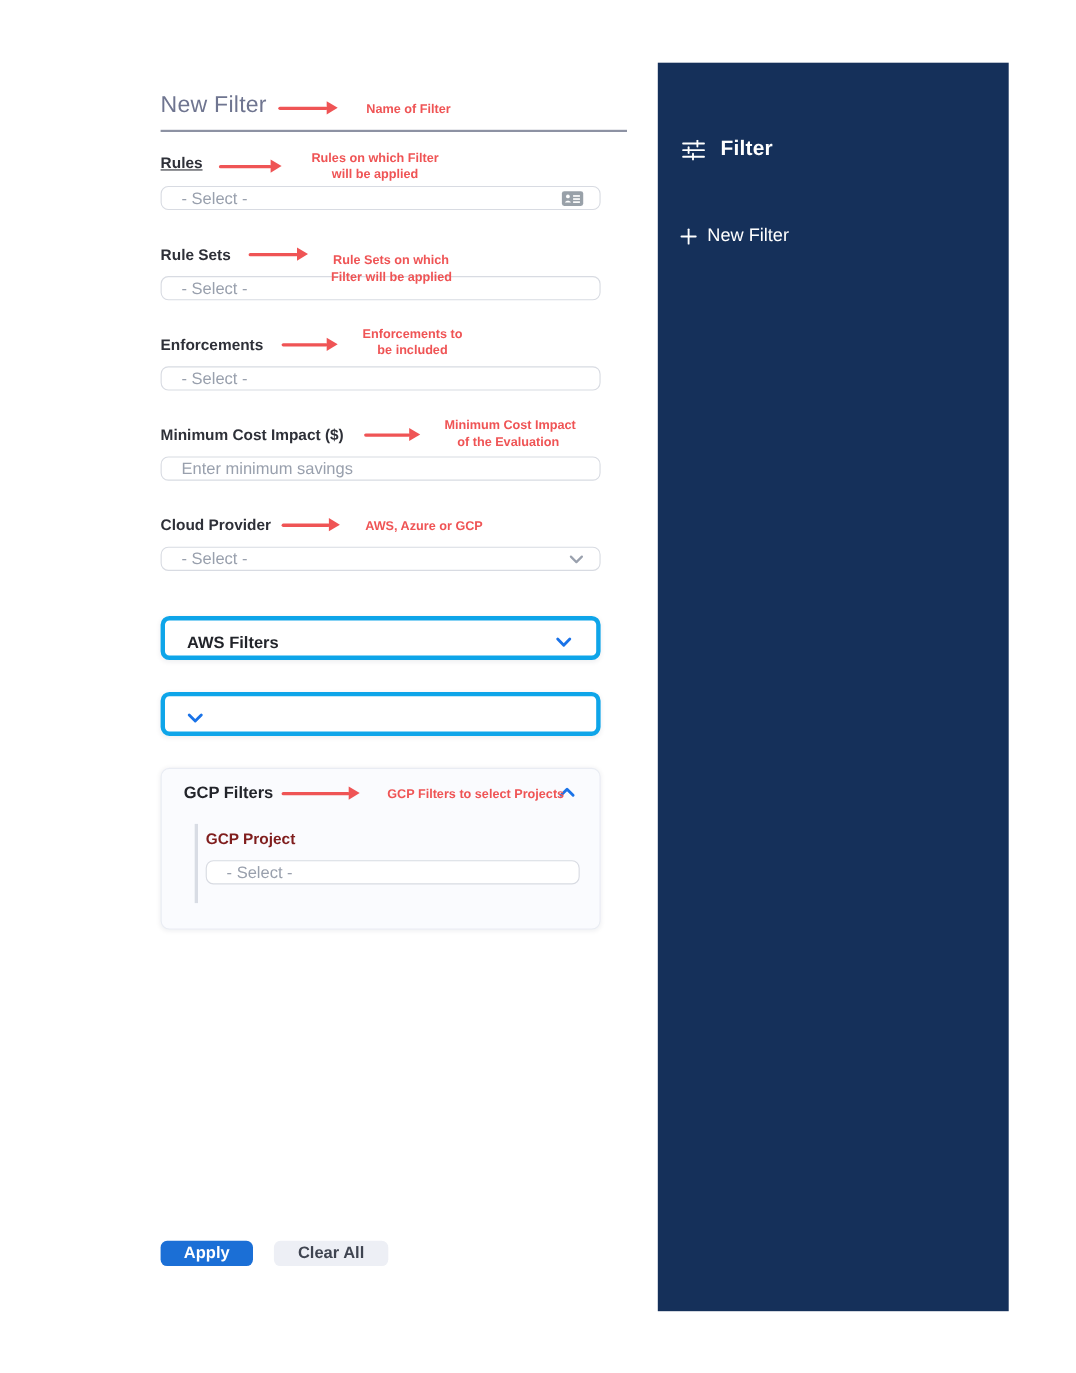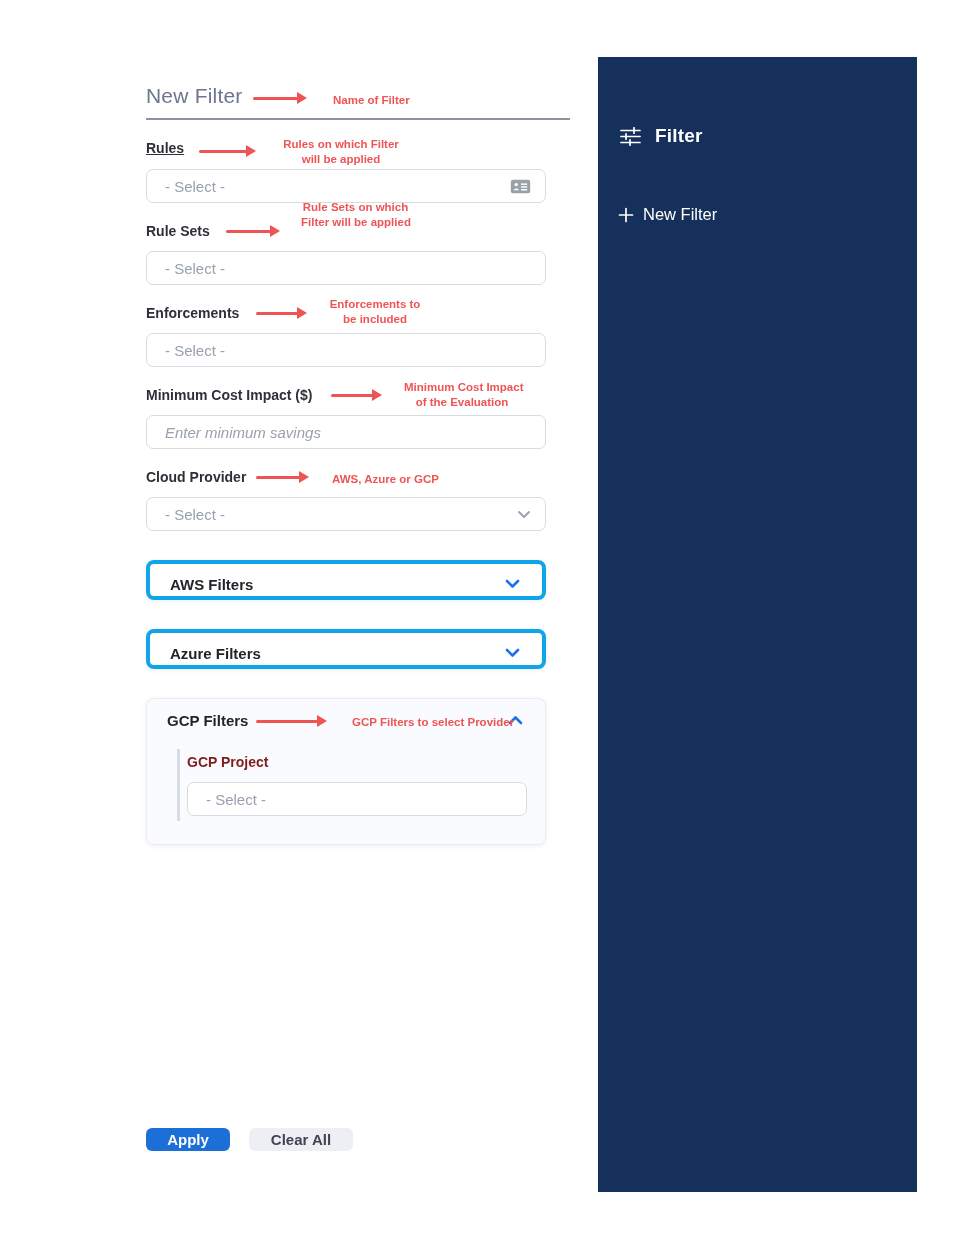--- a/index.html
+++ b/index.html
@@ -14,27 +14,27 @@
   }
   .title-rule {
     position:absolute; left:146px; top:118px; width:424px; height:2px;
     background:#8d92a3;
   }
   .field-label {
     position:absolute; left:146px;
     font-size:14px; font-weight:700; color:#2e3038;
   }
   .select-box, .text-input {
-    position:absolute; left:146px; width:400px; height:34px;
+    position:absolute; left:146px; width:400px; height:22px;
     border:1px solid #d8dbe2; border-radius:7px; background:#ffffff;
     display:flex; align-items:center; padding:0 14px 0 18px;
     font-size:15px; color:#99a0ad;
   }
   .select-box .ph { flex:1 1 auto; color:#99a0ad; }
-  .text-input { color:#a21caf;font-style:italic; }
+  .text-input { color:#a21caf; }
   .text-input::placeholder { color:#99a0ad; opacity:1; }
   input.text-input { outline:none; font-family:"Liberation Sans", sans-serif; }
 
   
   .card {
     position:absolute; left:146px; width:400px; background:#ffffff;
     border:4px solid #0ea5e9; border-radius:8px;
     box-shadow:0 1px 5px rgba(20,30,60,0.07);
   }
   .card-header {
@@ -127,21 +127,20 @@
       <span class="icon">
         <svg width="15" height="10" viewBox="0 0 15 10">
             <path d="M2 2l5.5 5.5L13 2" fill="none" stroke="#1a73e8" stroke-width="2.6" stroke-linecap="round" stroke-linejoin="round"></path>
           </svg>
       </span>
     </div>
   </div>
 
   <div class="card" style="top:629px; height:40px;">
     <div class="card-header">
-      <span class="hdr-label">Azure Filters</span>
       <span class="icon">
         <svg width="15" height="10" viewBox="0 0 15 10">
             <path d="M2 2l5.5 5.5L13 2" fill="none" stroke="#1a73e8" stroke-width="2.6" stroke-linecap="round" stroke-linejoin="round"></path>
           </svg>
       </span>
     </div>
   </div>
 
   <div class="card gcp-card" style="top:698px; height:147px;">
     <div class="card-header" style="height:42px;">
@@ -165,42 +164,42 @@
   <div class="arrow" style="left:253px; top:97px; width:45px;"></div>
   <div class="ann" style="left:317px; top:93px;">Name of Filter</div>
 
   <div class="arrow" style="left:199px; top:150px; width:48px;"></div>
   <div class="ann" style="left:267px; top:137px; width:132px;">
     <div>Rules on which Filter</div>
     <div>will be applied</div>
   </div>
 
   <div class="arrow" style="left:226px; top:230px; width:45px;"></div>
-  <div class="ann" style="left:285px; top:200px; width:125px;">
+  <div class="ann" style="left:285px; top:230px; width:125px;">
     <div>Rule Sets on which</div>
     <div>Filter will be applied</div>
   </div>
 
   <div class="arrow" style="left:256px; top:312px; width:42px;"></div>
   <div class="ann" style="left:312px; top:297px; width:110px;">
     <div>Enforcements to</div>
     <div>be included</div>
   </div>
 
   <div class="arrow" style="left:331px; top:394px; width:42px;"></div>
   <div class="ann" style="left:388px; top:380px; width:132px;">
     <div>Minimum Cost Impact</div>
     <div>of the Evaluation</div>
   </div>
 
   <div class="arrow" style="left:256px; top:476px; width:44px;"></div>
   <div class="ann" style="left:316px; top:472px;">AWS, Azure or GCP</div>
 
   <div class="arrow" style="left:256px; top:720px; width:62px;"></div>
-  <div class="ann" style="left:336px; top:715px;">GCP Filters to select Provider</div>
+  <div class="ann" style="left:336px; top:715px;">GCP Filters to select Projects</div>
 
   <aside class="sidebar">
     <div class="sidebar-header">
       <span class="icon">
         <svg width="21" height="19" viewBox="0 0 21 19">
           <g stroke="#ffffff" stroke-width="1.7" stroke-linecap="round">
             <line x1="1" y1="3.5" x2="20" y2="3.5"></line>
             <line x1="14" y1="0.8" x2="14" y2="6.2"></line>
             <line x1="1" y1="9.5" x2="20" y2="9.5"></line>
             <line x1="6" y1="6.8" x2="6" y2="12.2"></line>

